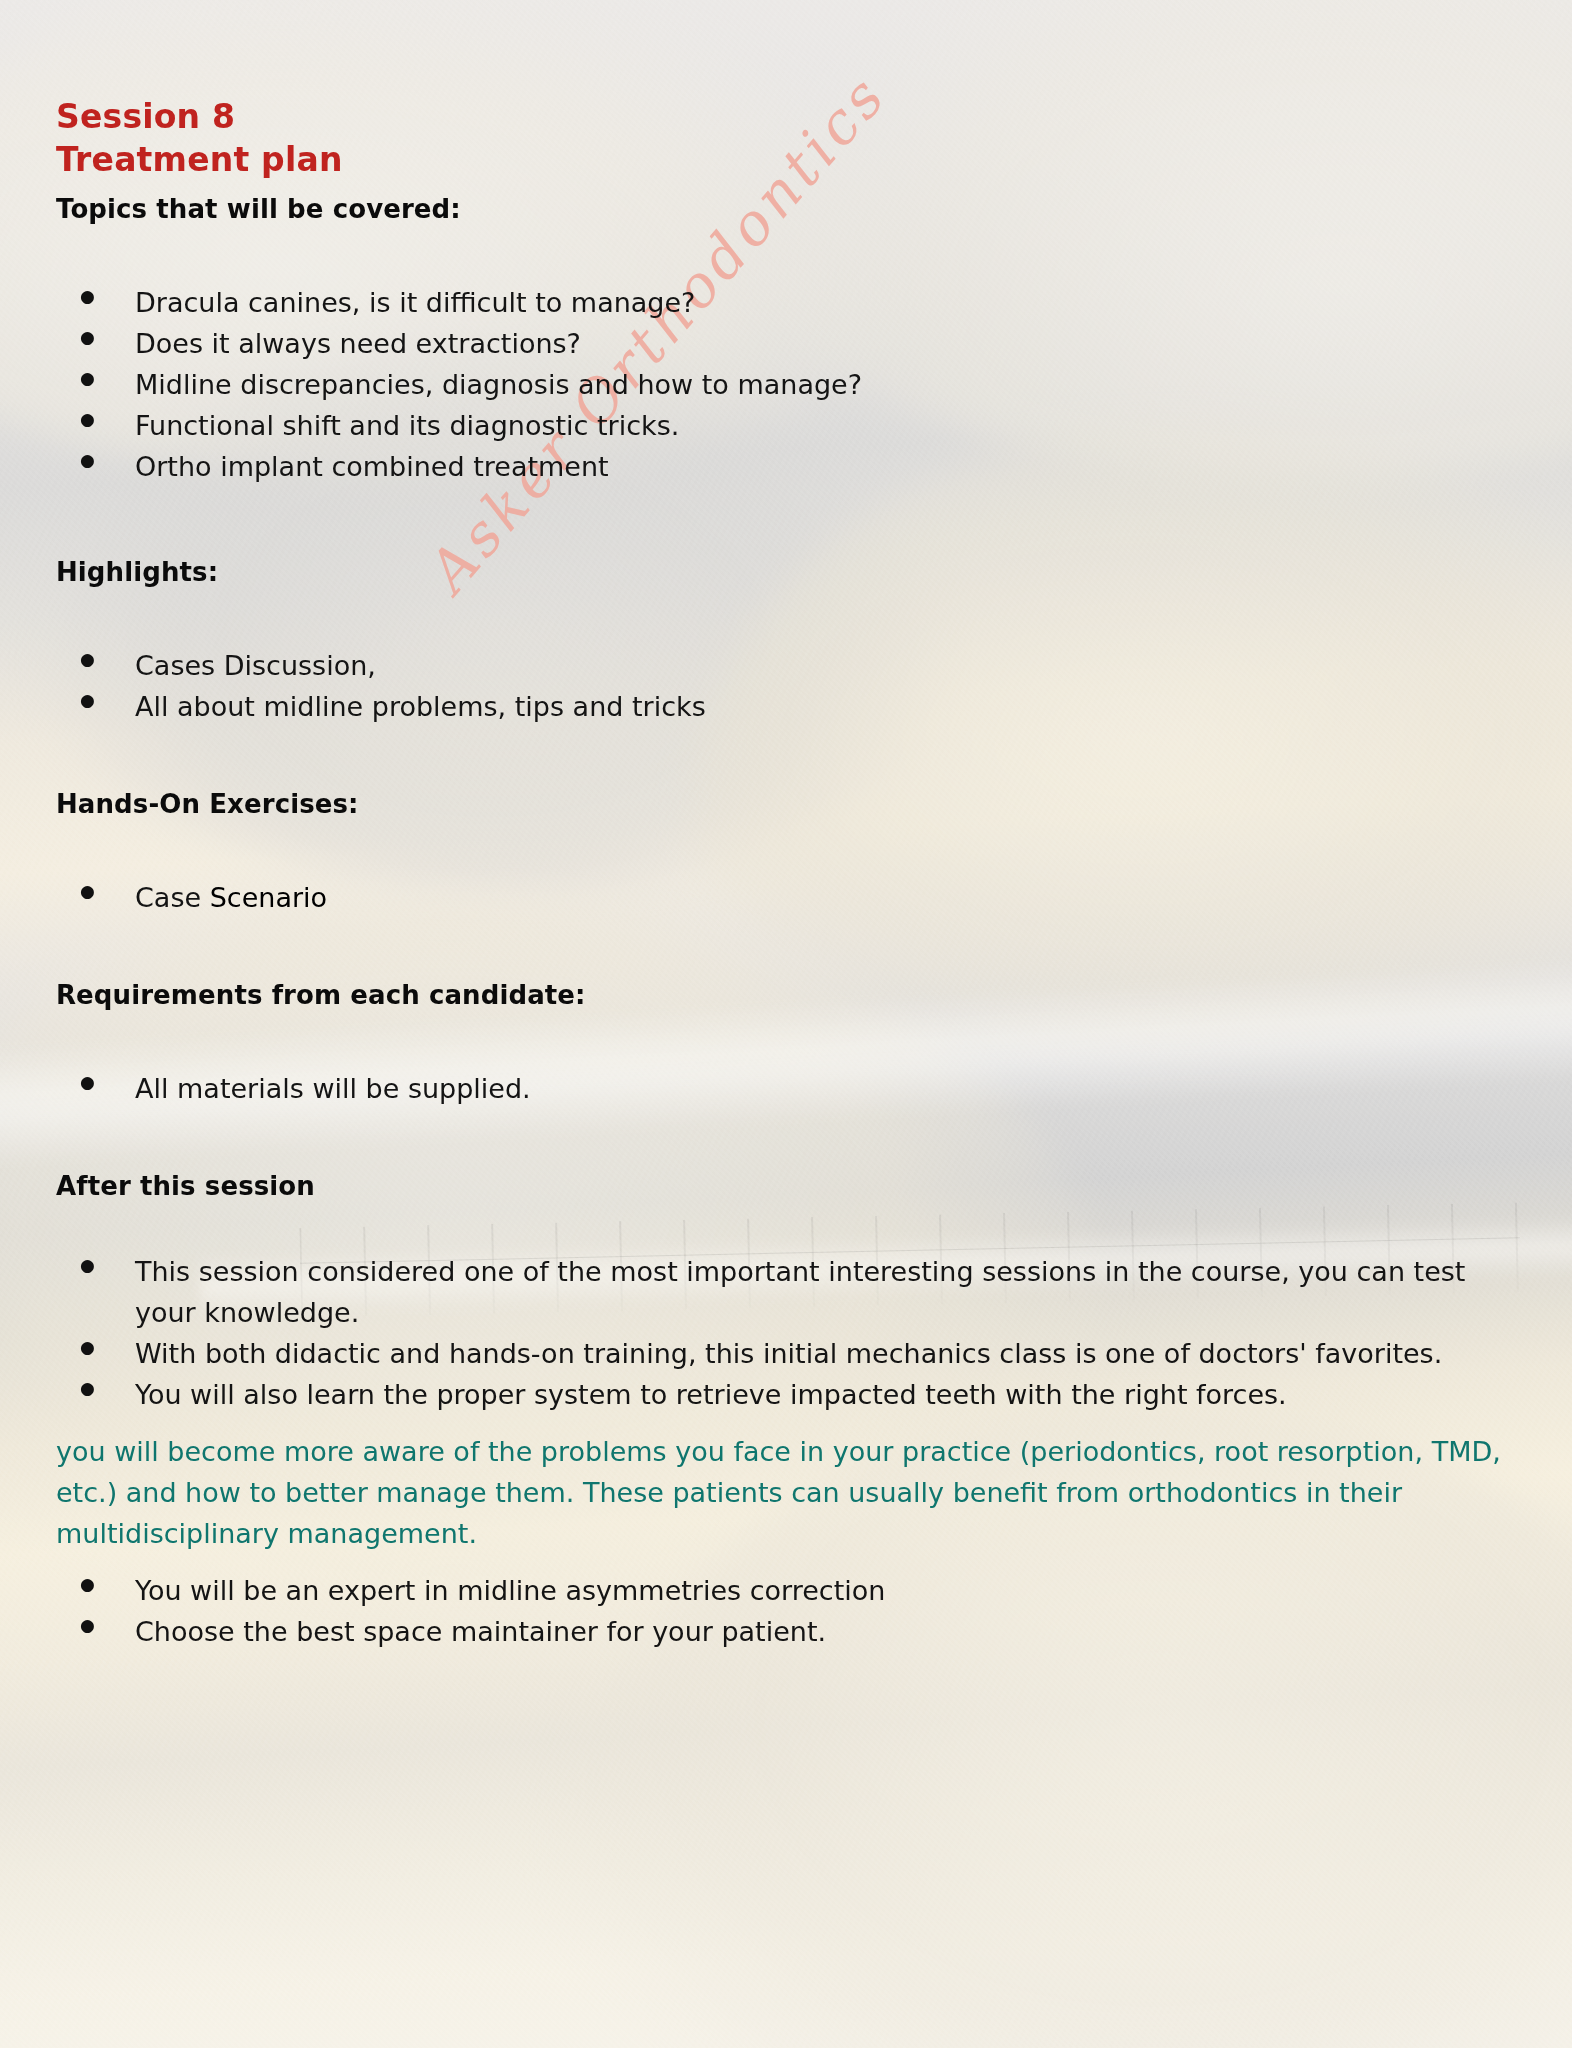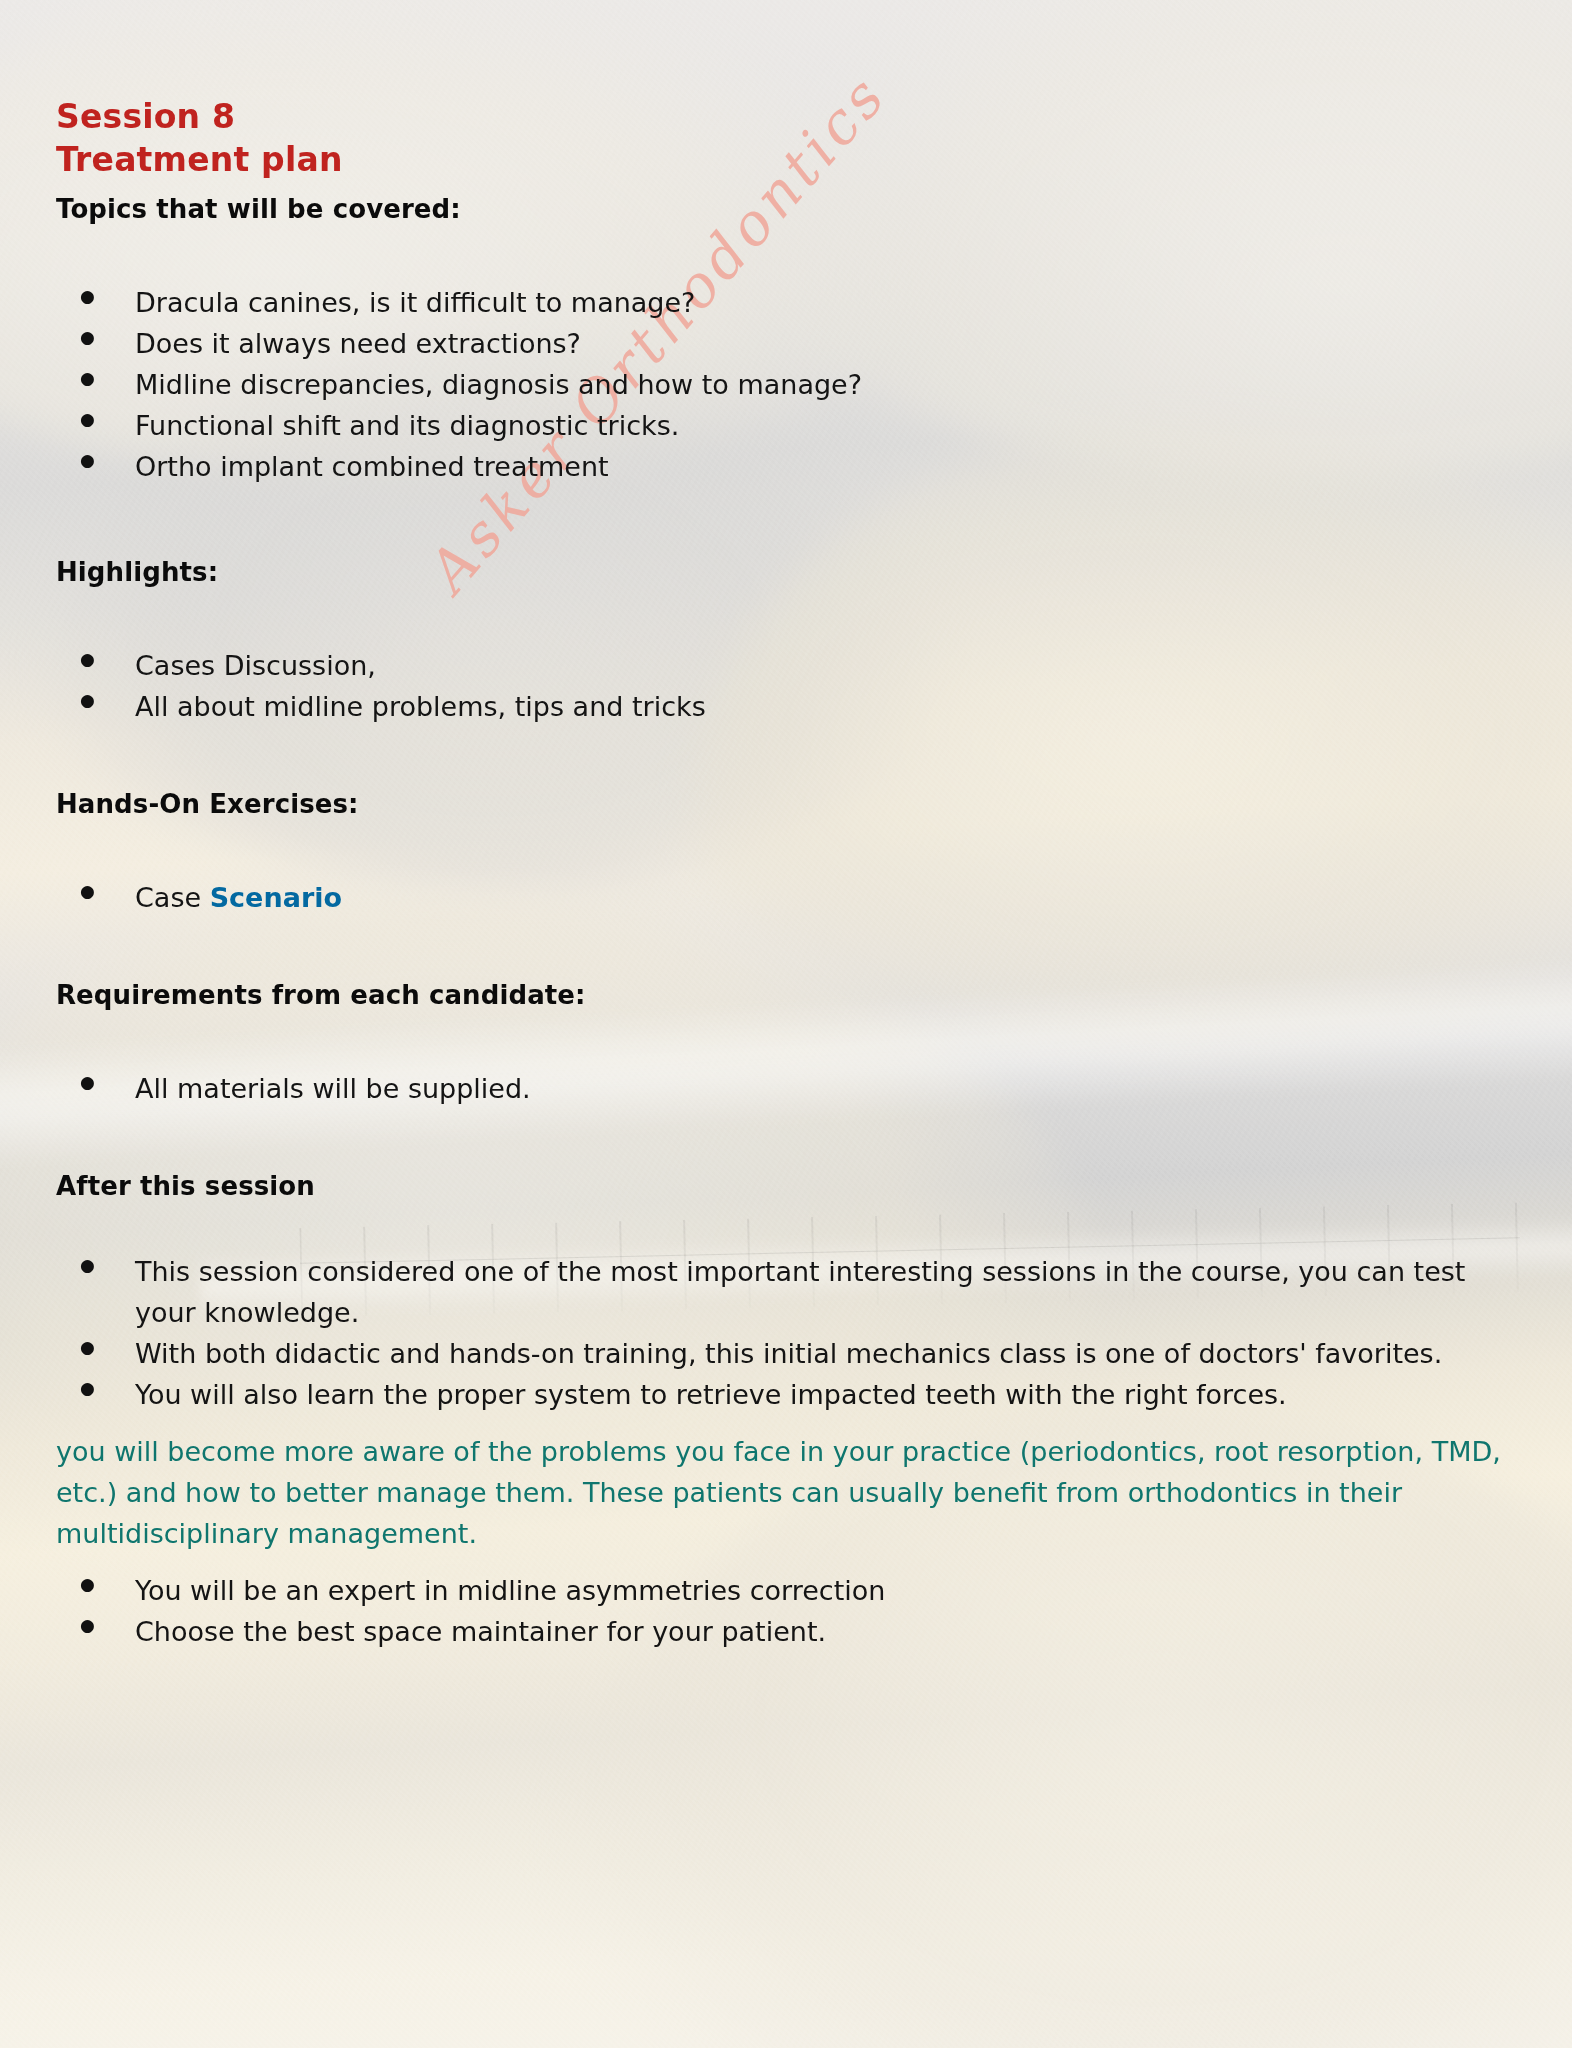--- a/index.html
+++ b/index.html
@@ -210,22 +210,22 @@
   }
   
   p.flow {
     font-size: 27px;
     line-height: 1.52;
     color: #0f766e;
     margin: 0;
     padding-left: 0;
   }
   .em-red {
-    color: #0369a1;
-    font-weight: bold;
+    color: #000000;
+    font-weight: normal;
   }
   .gap-xl { height: 42px; }
   .gap-l  { height: 34px; }
 </style>
 </head>
 <body>
 
 <div class="page">
 
   <div class="bg">

